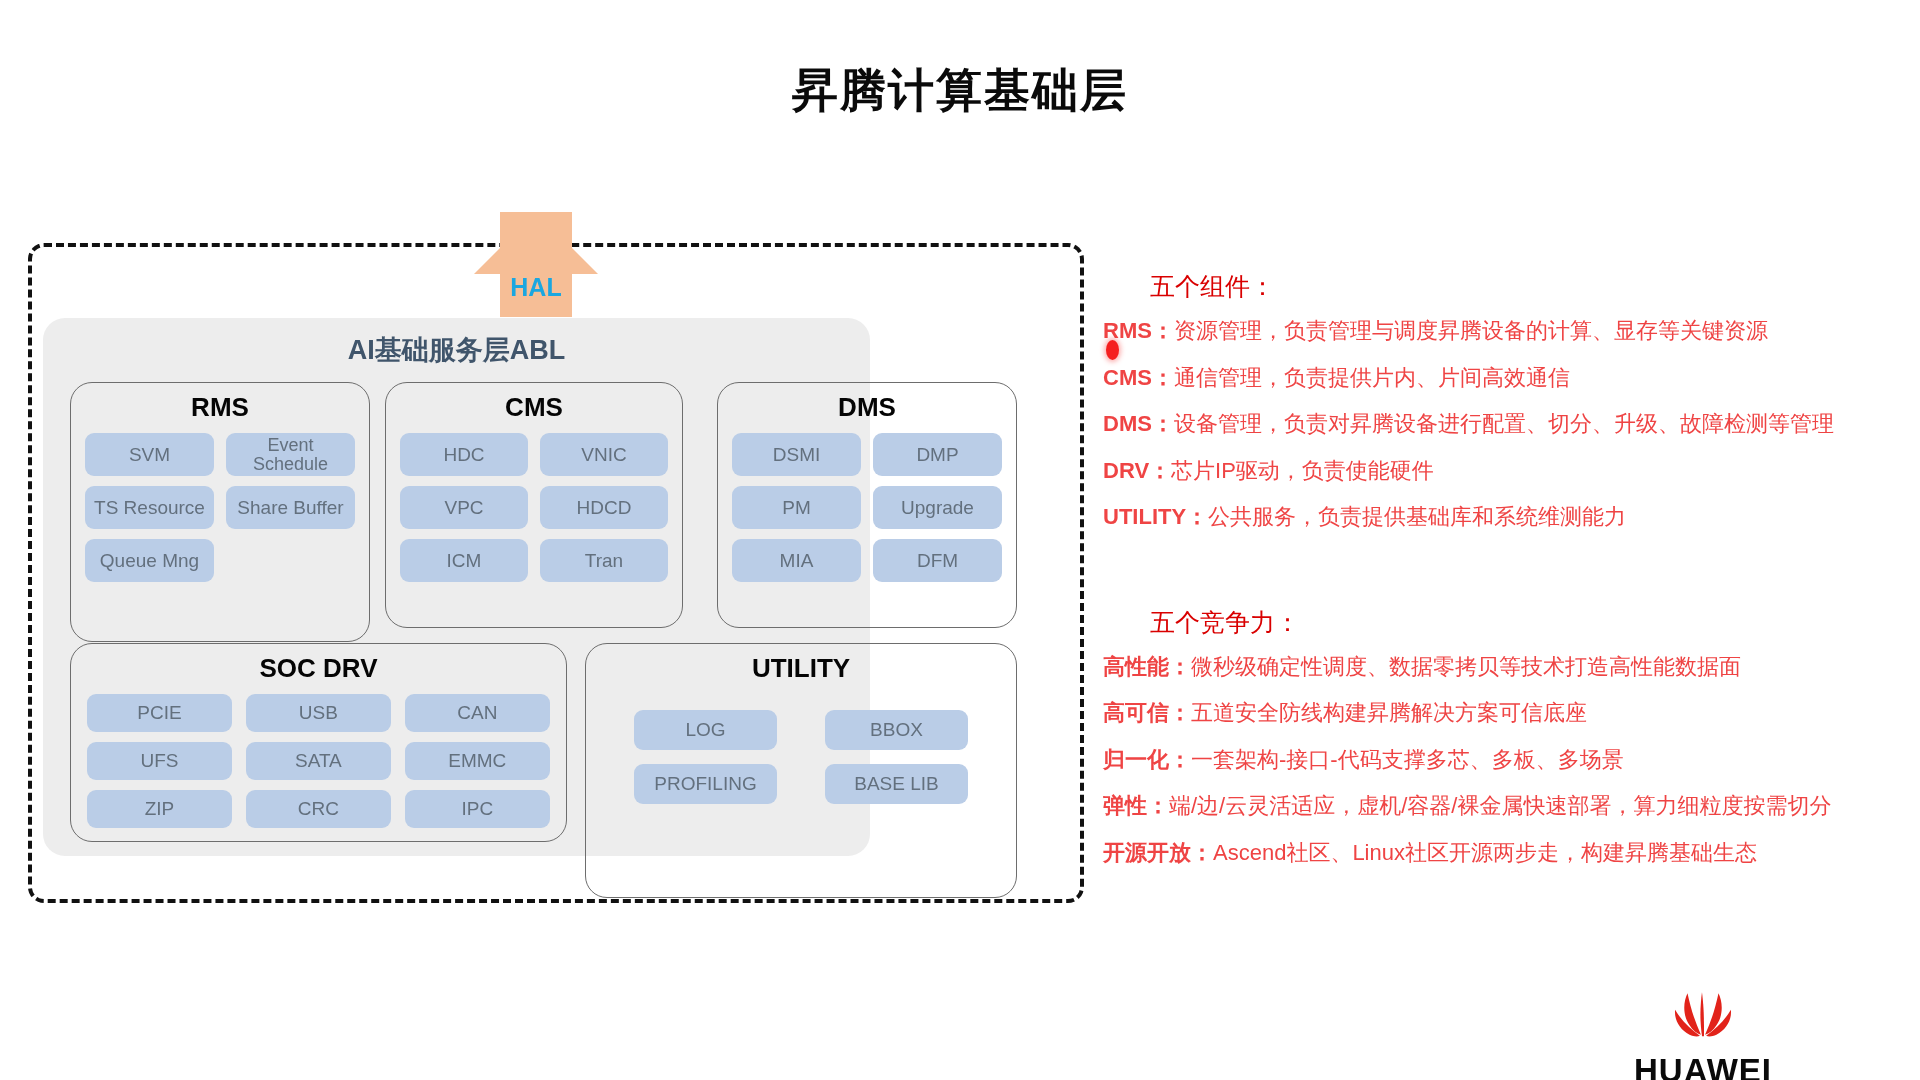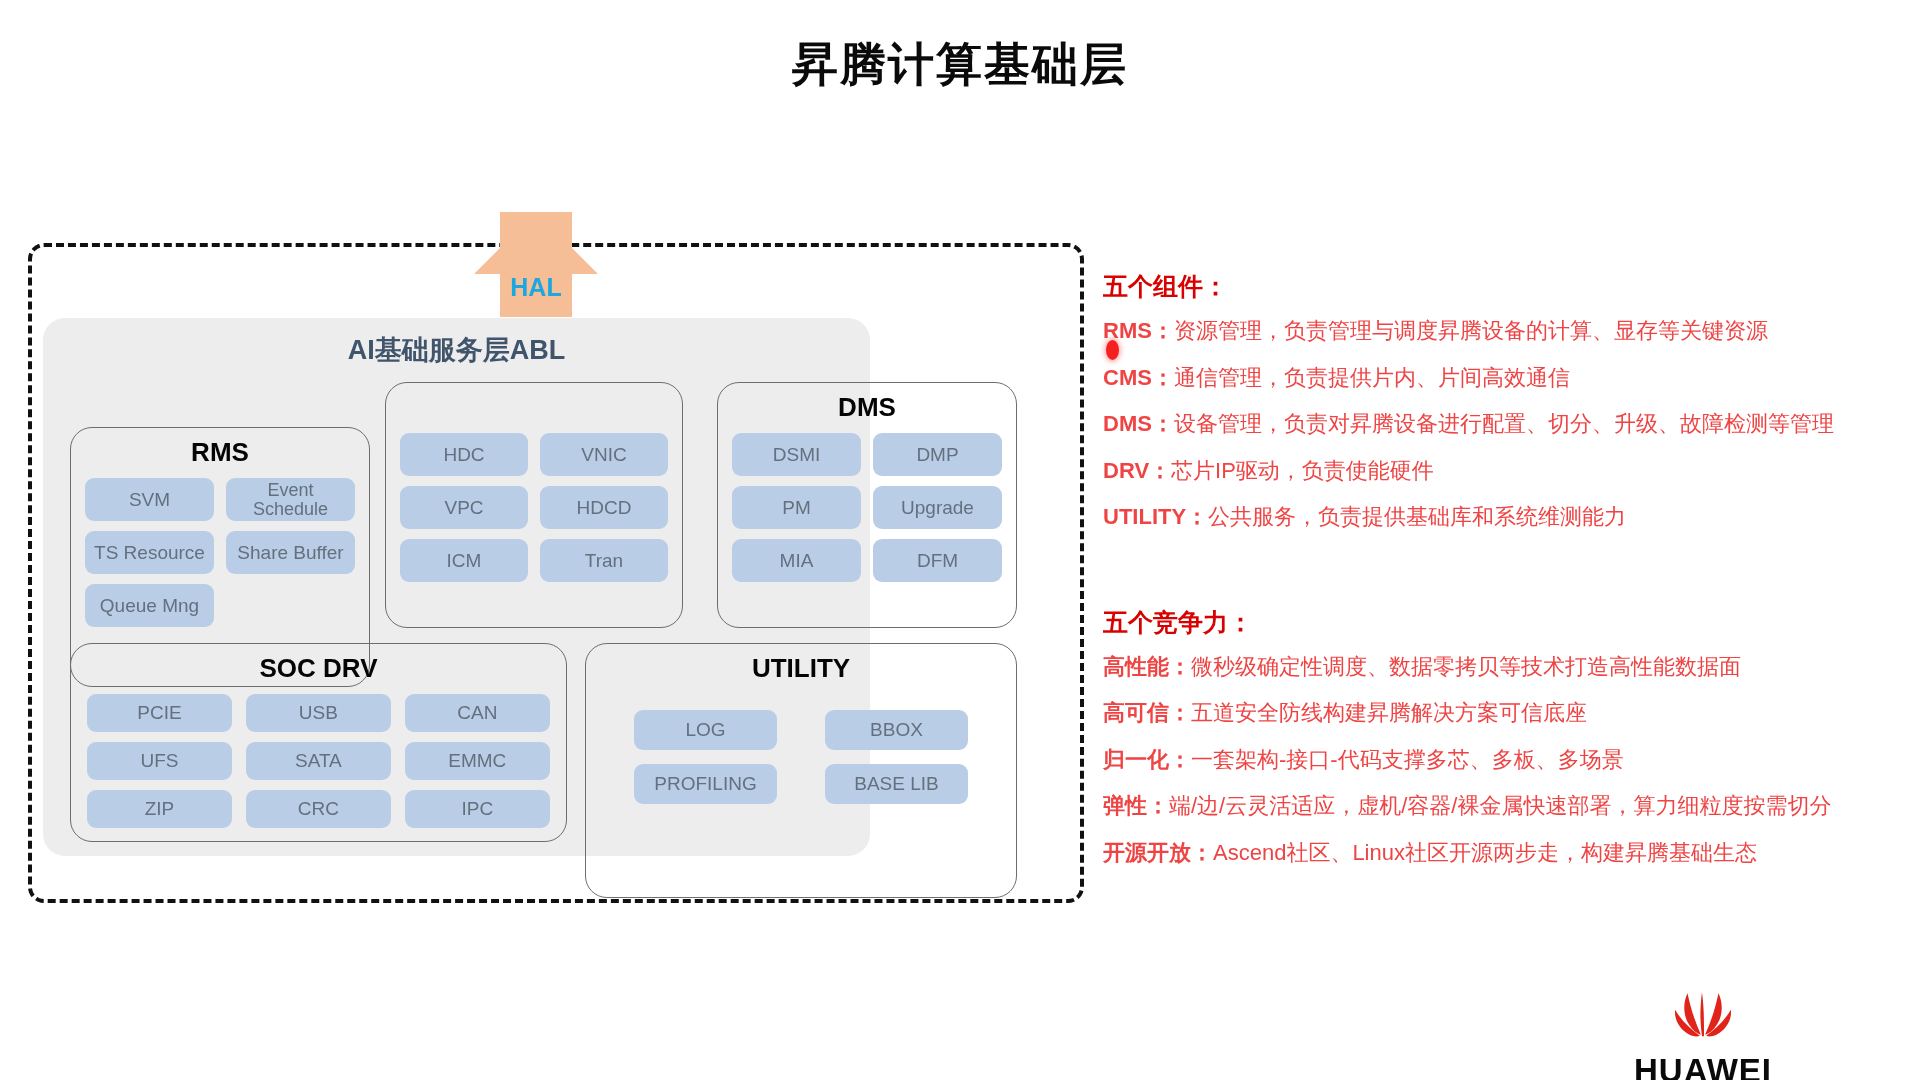--- a/index.html
+++ b/index.html
@@ -7,21 +7,21 @@
     width: 1920px; height: 1080px;
     background: #ffffff;
     font-family: "Liberation Sans", "DejaVu Sans", sans-serif;
     overflow: hidden;
   }
   #page { position: relative; width: 1920px; height: 1080px; }
 
   
   .page-title {
     position: absolute;
-    top: 34px; left: 0; width: 1920px;
+    top: 60px; left: 0; width: 1920px;
     text-align: center;
     font-size: 46px;
     font-weight: bold;
     color: #0a0a0a;
     letter-spacing: 2px;
   }
 
   
   .dashed-box {
     position: absolute;
@@ -107,21 +107,21 @@
     align-items: center;
     justify-content: center;
     text-align: center;
     font-size: 19px;
     line-height: 1.05;
     padding: 2px 4px;
   }
   .chip.small { font-size: 18px; }
 
   
-  #mod-rms  { left: 70px;  top: 382px; width: 300px; height: 260px; margin-top: 45px; }
+  #mod-rms  { left: 70px;  top: 382px; width: 300px; height: 260px; }
   #mod-cms  { left: 385px; top: 382px; width: 298px; height: 246px; }
   #mod-dms  { left: 717px; top: 382px; width: 300px; height: 246px; }
   #mod-soc  { left: 70px;  top: 643px; width: 497px; height: 199px; }
   #mod-util { left: 585px; top: 643px; width: 432px; height: 255px; }
 
   #mod-rms .chips, #mod-cms .chips, #mod-dms .chips {
     top: 50px; padding: 0 14px; gap: 10px 12px;
   }
   #mod-rms .chip, #mod-cms .chip, #mod-dms .chip {
     width: calc(50% - 6px); height: 43px;
@@ -133,24 +133,25 @@
   #mod-util .chip { width: calc(50% - 24px); height: 40px; }
 
   
   .right-panel {
     position: absolute;
     left: 1103px; top: 270px;
     width: 800px;
   }
   .section-heading {
     font-size: 25px;
-    font-weight: bold;
+    font-weight: normal;
     color: #D90000;
     margin-bottom: 14px;
     white-space: nowrap;
+    margin-left: 47px;
   }
   .bullet-line {
     font-size: 22px;
     color: #ef4444;
     margin-bottom: 19px;
     white-space: nowrap;
     line-height: 1.25;
   }
   .bullet-line .key { font-weight: bold; }
   .spacer-block { height: 56px; }
@@ -204,20 +205,21 @@
     <div class="chips">
       <div class="chip">SVM</div>
       <div class="chip small">Event Schedule</div>
       <div class="chip">TS Resource</div>
       <div class="chip">Share Buffer</div>
       <div class="chip">Queue Mng</div>
     </div>
   </div>
 
   <div class="module" id="mod-cms">
+    <div class="module-title">CMS</div>
     <div class="chips">
       <div class="chip">HDC</div>
       <div class="chip">VNIC</div>
       <div class="chip">VPC</div>
       <div class="chip">HDCD</div>
       <div class="chip">ICM</div>
       <div class="chip">Tran</div>
     </div>
   </div>
 

